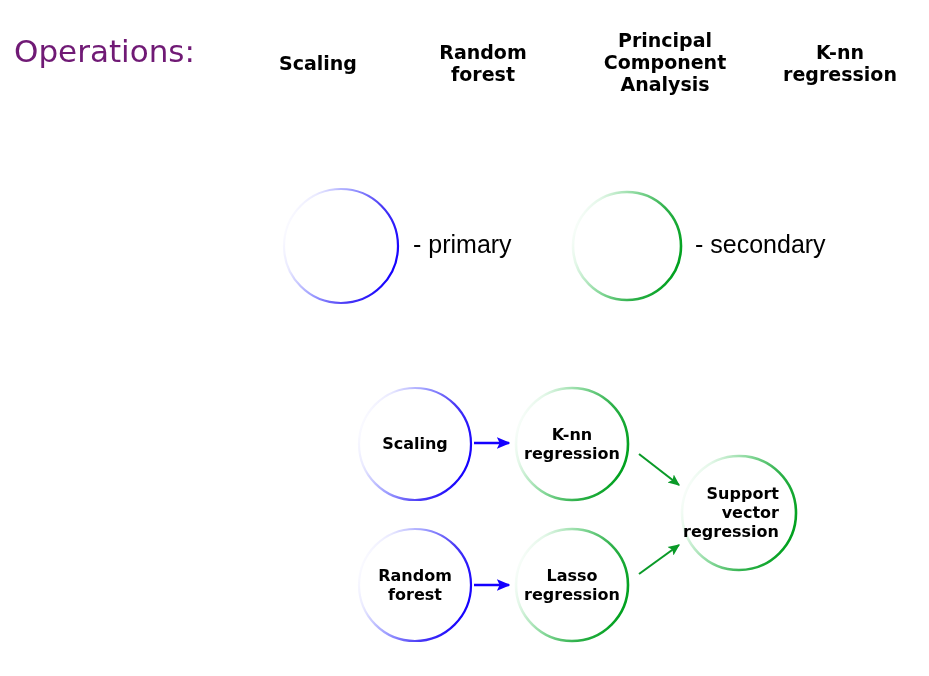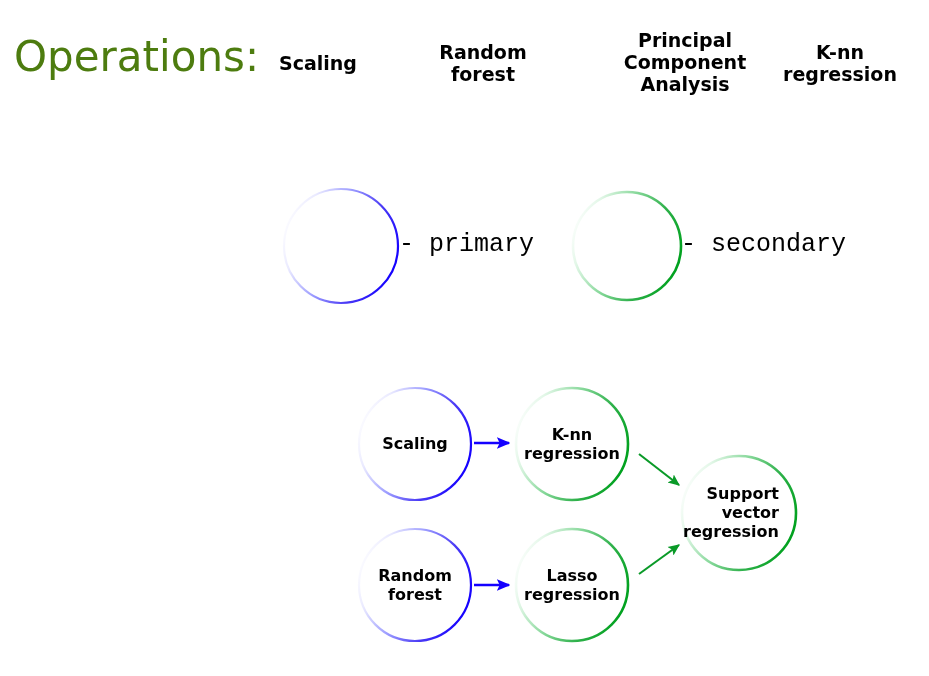--- a/index.html
+++ b/index.html
@@ -17,48 +17,49 @@
     height: 676px;
     background: #ffffff;
     overflow: hidden;
   }
 
   
   .row-label {
     position: absolute;
     font-family: "DejaVu Sans", sans-serif;
     font-weight: 400;
-    font-size: 42px;
-    color: #4d7c0f;
+    font-size: 31px;
+    color: #701a75;
     white-space: nowrap;
     line-height: 1;
   }
 
   
   .op-label {
     position: absolute;
     font-family: "DejaVu Sans", sans-serif;
     font-weight: 700;
     font-size: 19px;
     line-height: 1.17;
     color: #000000;
     text-align: center;
     transform: translateX(-50%);
     white-space: pre-line;
   }
 
   
   .legend-text {
     position: absolute;
-    font-family: Liberation Mono, monospace;
+    font-family: Liberation Sans, sans-serif;
     font-weight: 400;
     font-size: 25px;
     color: #000000;
     white-space: nowrap;
     line-height: 1;
+    margin-left: 14px;
   }
 
   
   #art {
     position: absolute;
     left: 0;
     top: 0;
     width: 929px;
     height: 676px;
   }
@@ -122,21 +123,21 @@
     <line x1="639" y1="574" x2="679" y2="545" stroke="#0a9a28" stroke-width="2.1" marker-end="url(#arrowGreen)"></line>
   </svg>
 
   <div class="row-label" style="left:14px; top:36px;">Operations:</div>
 
 
 
   <div class="op-label" style="left:318px; top:52px;">Scaling</div>
   <div class="op-label" style="left:483px; top:41px;">Random
 forest</div>
-  <div class="op-label" style="left:665px; top:29px;margin-left:20px;">Principal
+  <div class="op-label" style="left:665px; top:29px;">Principal
 Component
 Analysis</div>
   <div class="op-label" style="left:840px; top:41px;">K-nn
 regression</div>
 
   <div class="legend-text" style="left:399px; top:232px;">- primary</div>
   <div class="legend-text" style="left:681px; top:232px;text-align:right;">- secondary</div>
 
   <div class="node-caption" style="left:415px; top:444px;">Scaling</div>
   <div class="node-caption" style="left:572px; top:444px;">K-nn

